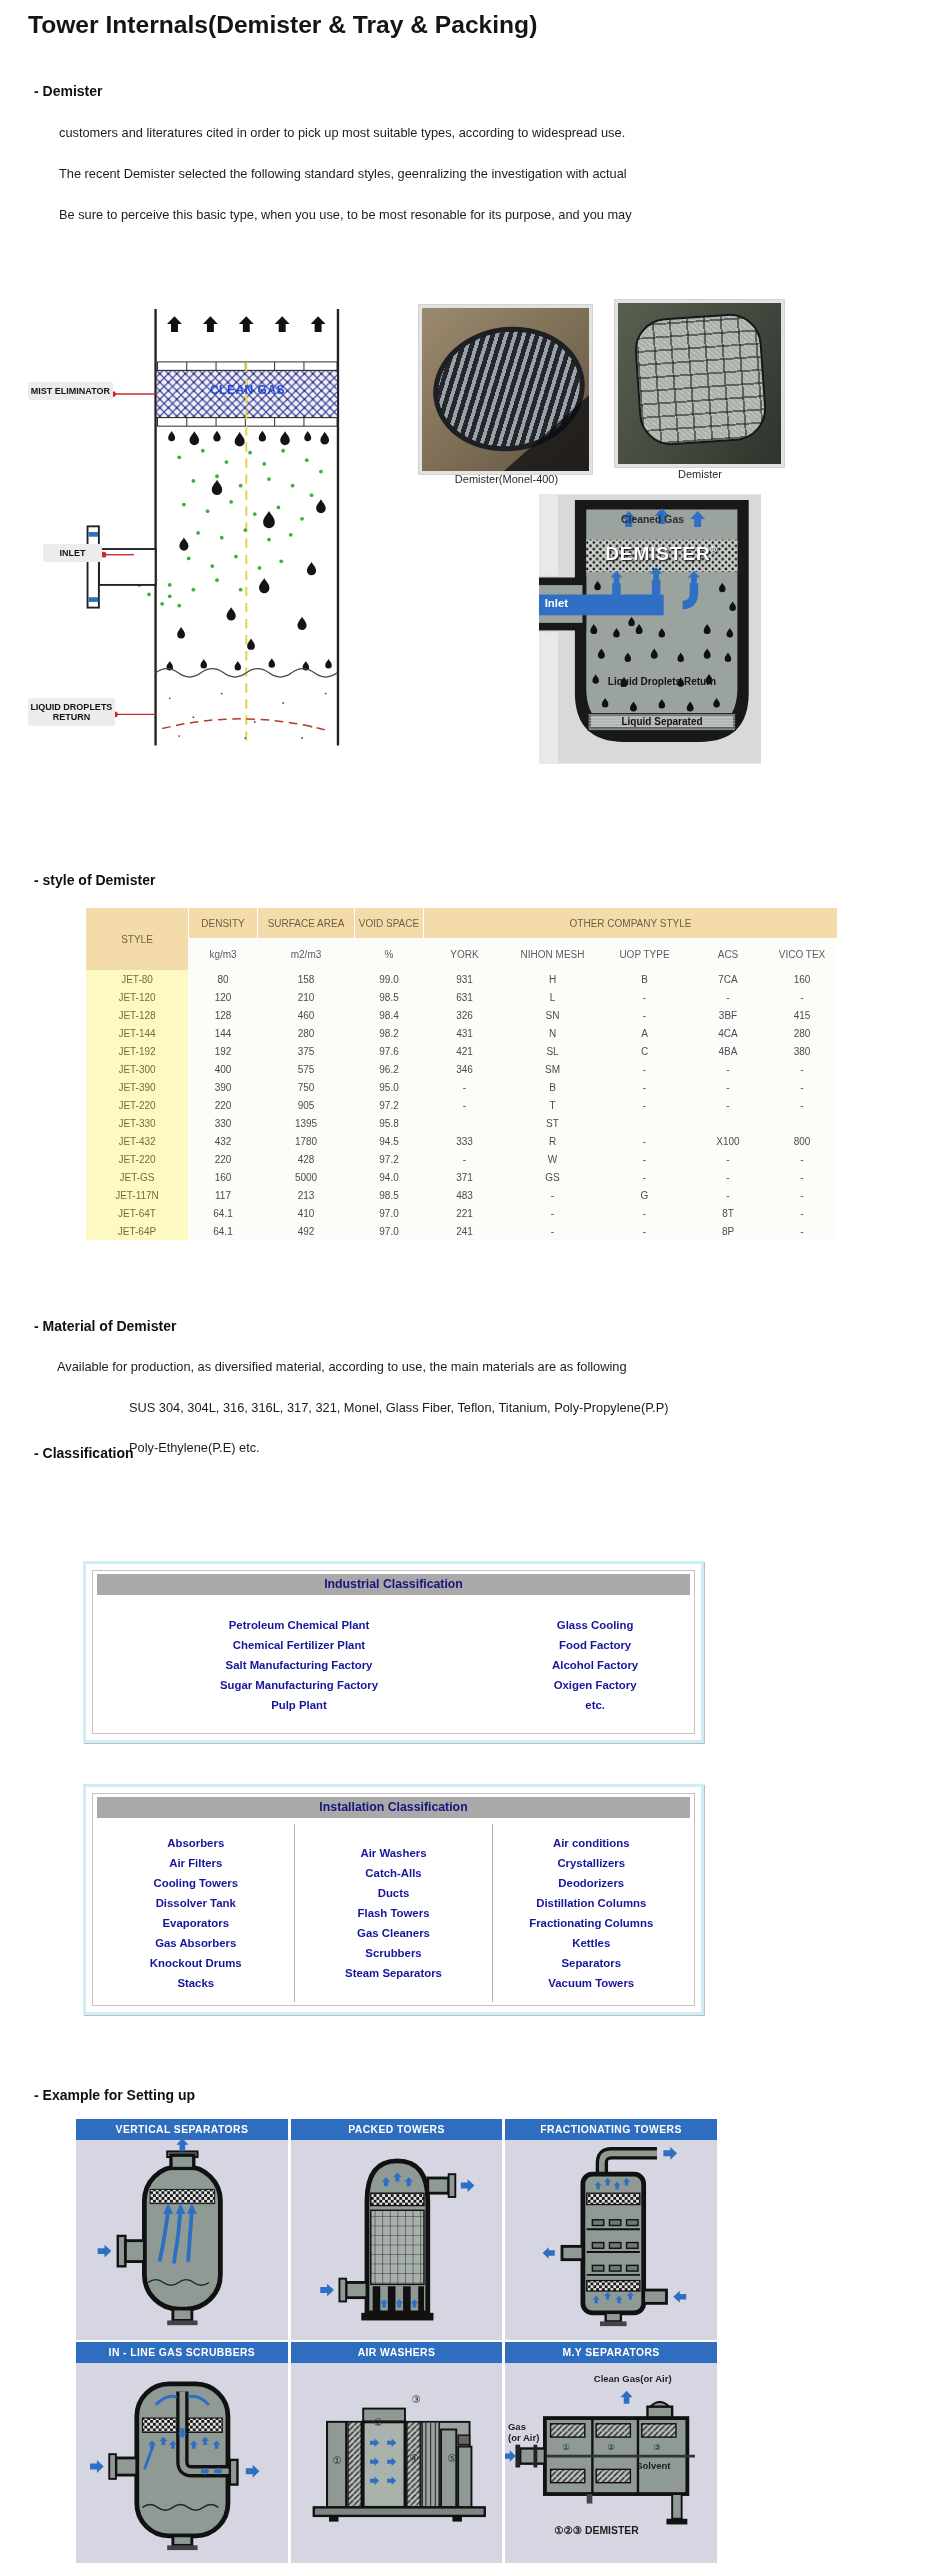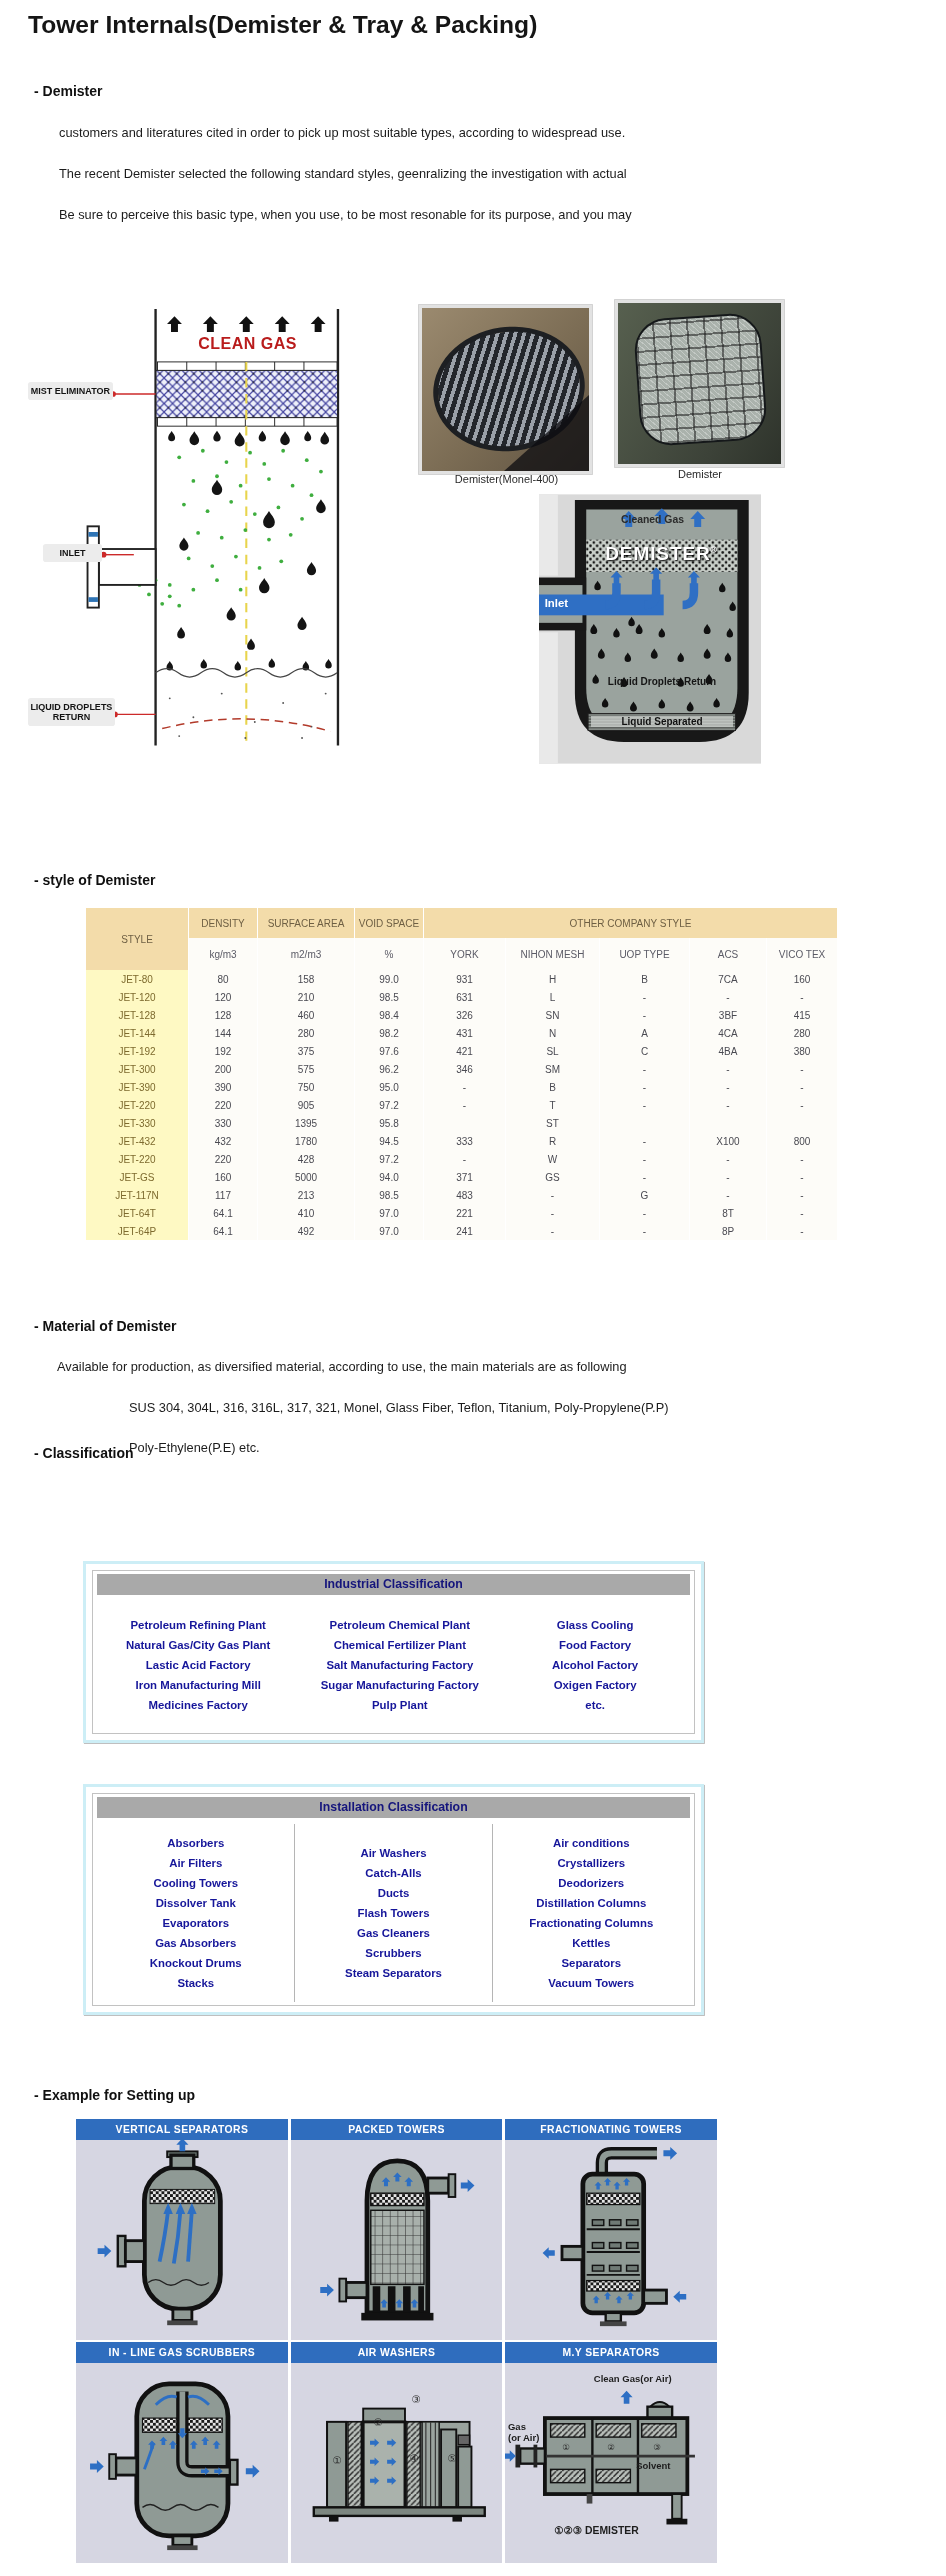--- a/index.html
+++ b/index.html
@@ -8,21 +8,21 @@
   .abs{position:absolute;}
   
   .title{font-size:24.6px;font-weight:bold;letter-spacing:0;color:#151515;}
   .h2{font-size:14px;font-weight:bold;color:#101010;}
   
   .para .pline{font-size:12.8px;color:#1c1c1c;line-height:41px;white-space:nowrap;}
   .mline{font-size:12.8px;color:#1c1c1c;white-space:nowrap;}
   
   .tag{position:absolute;background:#ececec;border-radius:2.8px;color:#141414;
        font-size:9px;font-weight:bold;text-align:center;padding:3.8px 1.9px;line-height:10.4px;}
-  .cleangas{position:absolute;color:#b91c1c;font-weight:bold;font-size:16px;text-align:center;letter-spacing:0.5px;}
+  .cleangas{position:absolute;color:#1d4ed8;font-weight:bold;font-size:12px;text-align:center;letter-spacing:0.5px;margin-top:48px;}
   
   .photo{position:absolute;border:3.8px solid #e2e2e2;box-shadow:0 0 0 0.9px #cfcfcf;}
   .caption{position:absolute;font-size:11px;color:#2a2a2a;text-align:center;}
   
   .dm-txt{position:absolute;text-align:center;font-weight:bold;}
   
   table.styletbl{border-collapse:separate;border-spacing:1.9px 0.9px;width:747px;table-layout:fixed;}
   table.styletbl td,table.styletbl th{text-align:center;vertical-align:middle;font-weight:normal;}
   .hd{background:#f3dcaa;color:#6e5f43;font-weight:bold;font-size:10px;}
   .unit{background:#fdfcf8;color:#5b5b66;font-size:10px;}
@@ -386,21 +386,21 @@
             <td class="cell">97.6</td>
             <td class="cell">421</td>
             <td class="cell">SL</td>
             <td class="cell">C</td>
             <td class="cell">4BA</td>
             <td class="cell">380</td>
           </tr>
 
           <tr>
             <td class="c-style">JET-300</td>
-            <td class="cell">200</td>
+            <td class="cell">400</td>
             <td class="cell">575</td>
             <td class="cell">96.2</td>
             <td class="cell">346</td>
             <td class="cell">SM</td>
             <td class="cell">-</td>
             <td class="cell">-</td>
             <td class="cell">-</td>
           </tr>
 
           <tr>
@@ -518,28 +518,20 @@
   <div class="abs mline" style="left:57px;top:1359px;">Available for production, as diversified material, according to use, the main materials are as following</div>
   <div class="abs mline" style="left:129px;top:1400px;">SUS 304, 304L, 316, 316L, 317, 321, Monel, Glass Fiber, Teflon, Titanium, Poly-Propylene(P.P)</div>
   <div class="abs mline" style="left:129px;top:1440px;">Poly-Ethylene(P.E) etc.</div>
 
   <div class="abs h2" style="left:34px;top:1445px;">- Classification</div>
 
   <div class="clsbox" style="left:83px;top:1561px;width:615px;height:176px;">
     <div class="clsinner">
       <div class="clshead">Industrial Classification</div>
       <div class="clscols">
-        <ul class="clscol">
-
-        <li>Petroleum Refining Plant</li>
-            <li>Natural Gas/City Gas Plant</li>
-            <li>Lastic Acid Factory</li>
-            <li>Iron Manufacturing Mill</li>
-            <li>Medicines Factory</li>
-          </ul>
         <ul class="clscol">
 
         <li>Petroleum Chemical Plant</li>
             <li>Chemical Fertilizer Plant</li>
             <li>Salt Manufacturing Factory</li>
             <li>Sugar Manufacturing Factory</li>
             <li>Pulp Plant</li>
           </ul>
         <ul class="clscol" style="max-width:189px;">
 

